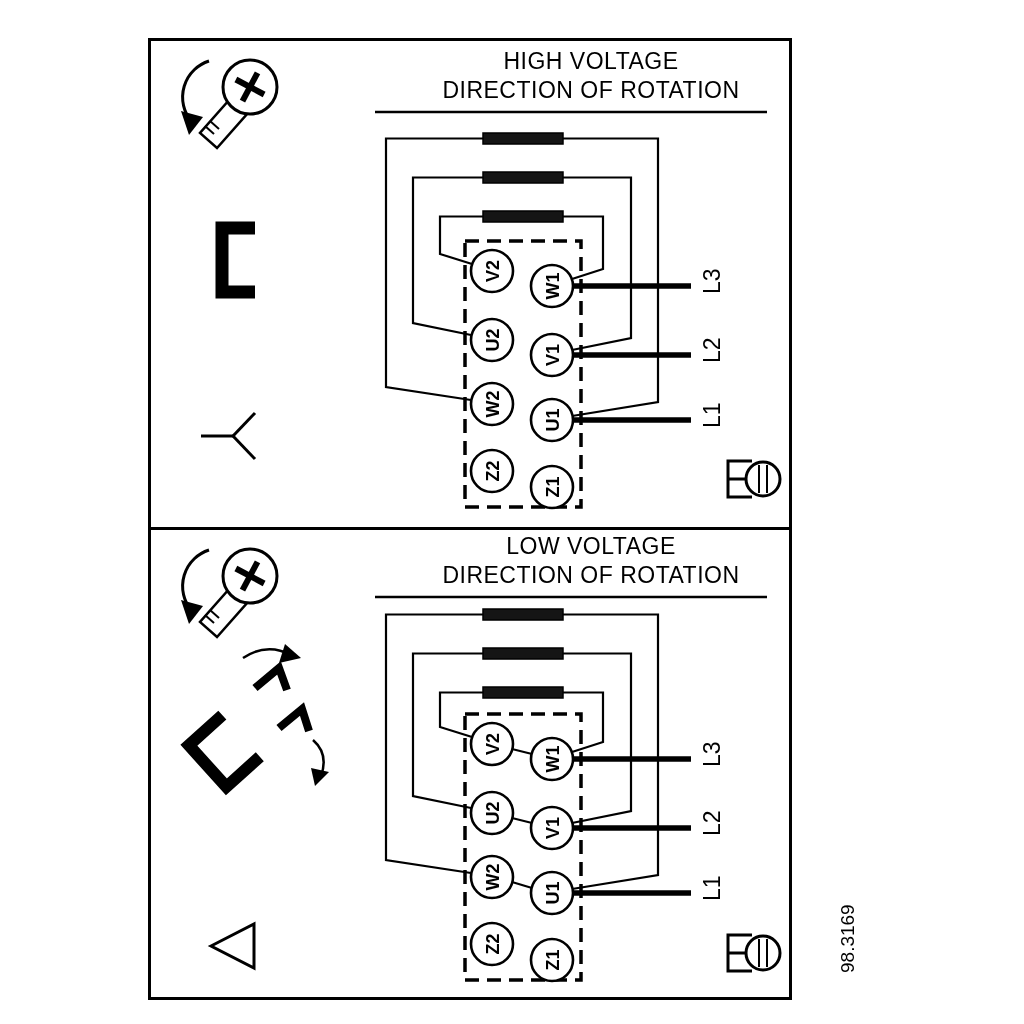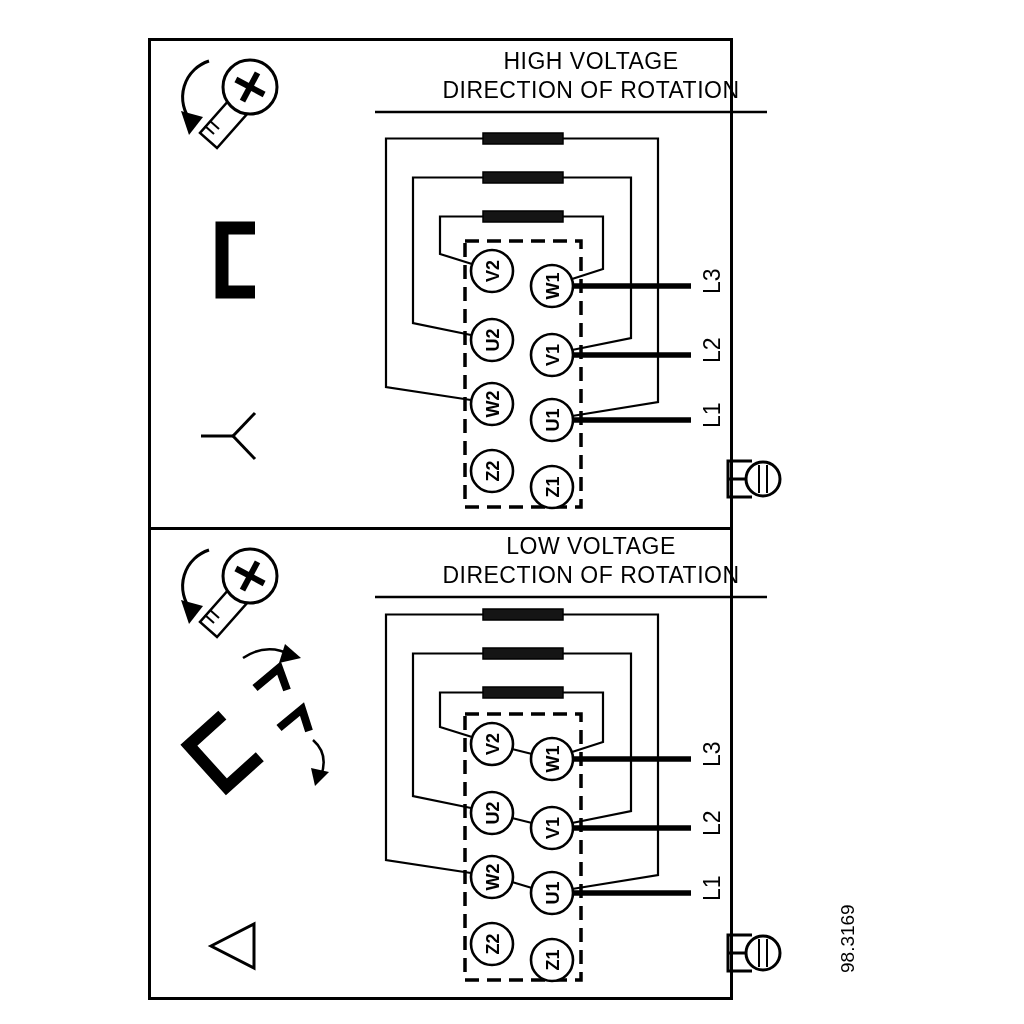--- a/index.html
+++ b/index.html
@@ -1,18 +1,18 @@
 <!DOCTYPE html>
 <html><head>
 <meta charset="utf-8">
 <style>
   * { margin:0; padding:0; box-sizing:border-box; }
   html,body { width:1024px; height:1024px; background:#ffffff; overflow:hidden;
               font-family:"Liberation Sans", sans-serif; }
-  .frame { position:absolute; left:148px; top:38px; width:585px; height:962px;
+  .frame { position:absolute; left:148px; top:38px; width:644px; height:962px;
            border:3px solid #000; background:#fff; }
   .divider { width:100%; height:3px; background:#000; }
   svg { display:block; }
   svg text { fill:#000; font-family:"Liberation Sans", sans-serif; }
 </style>
 </head>
 <body>
 
 <div class="frame">
 

